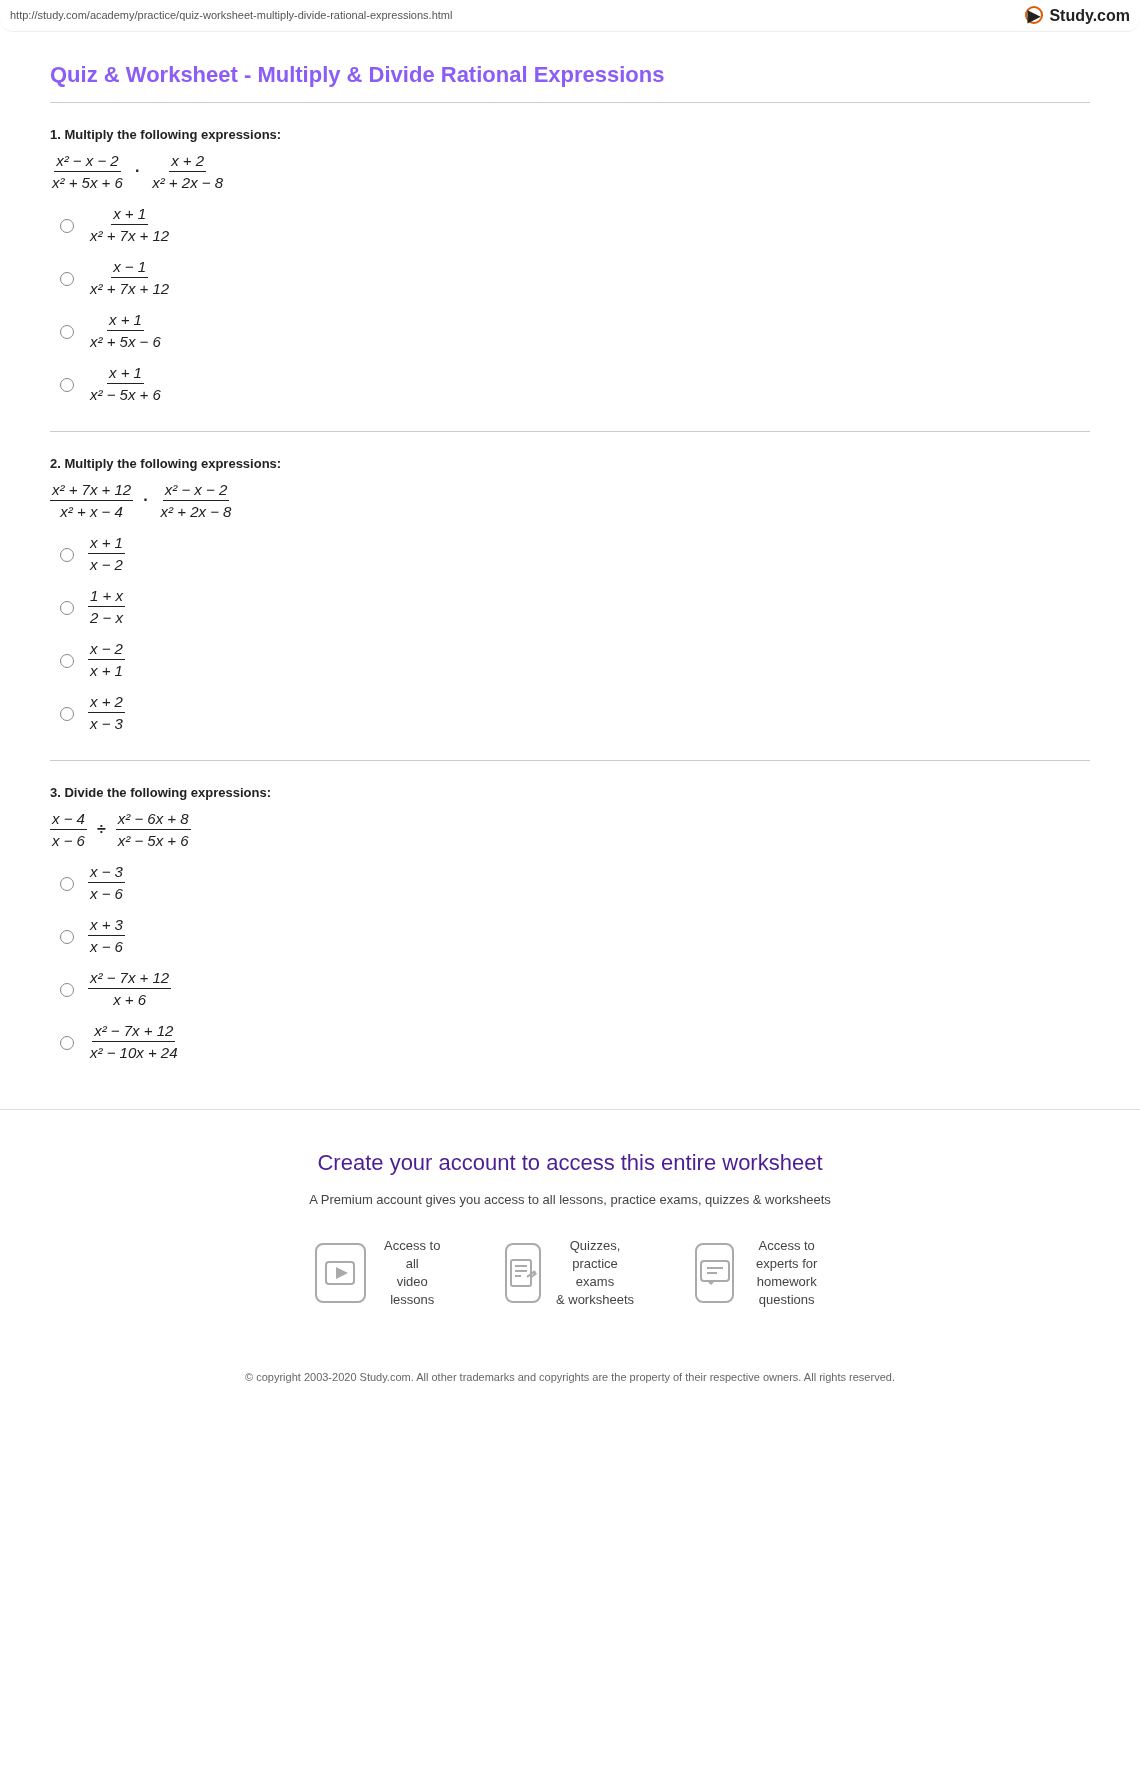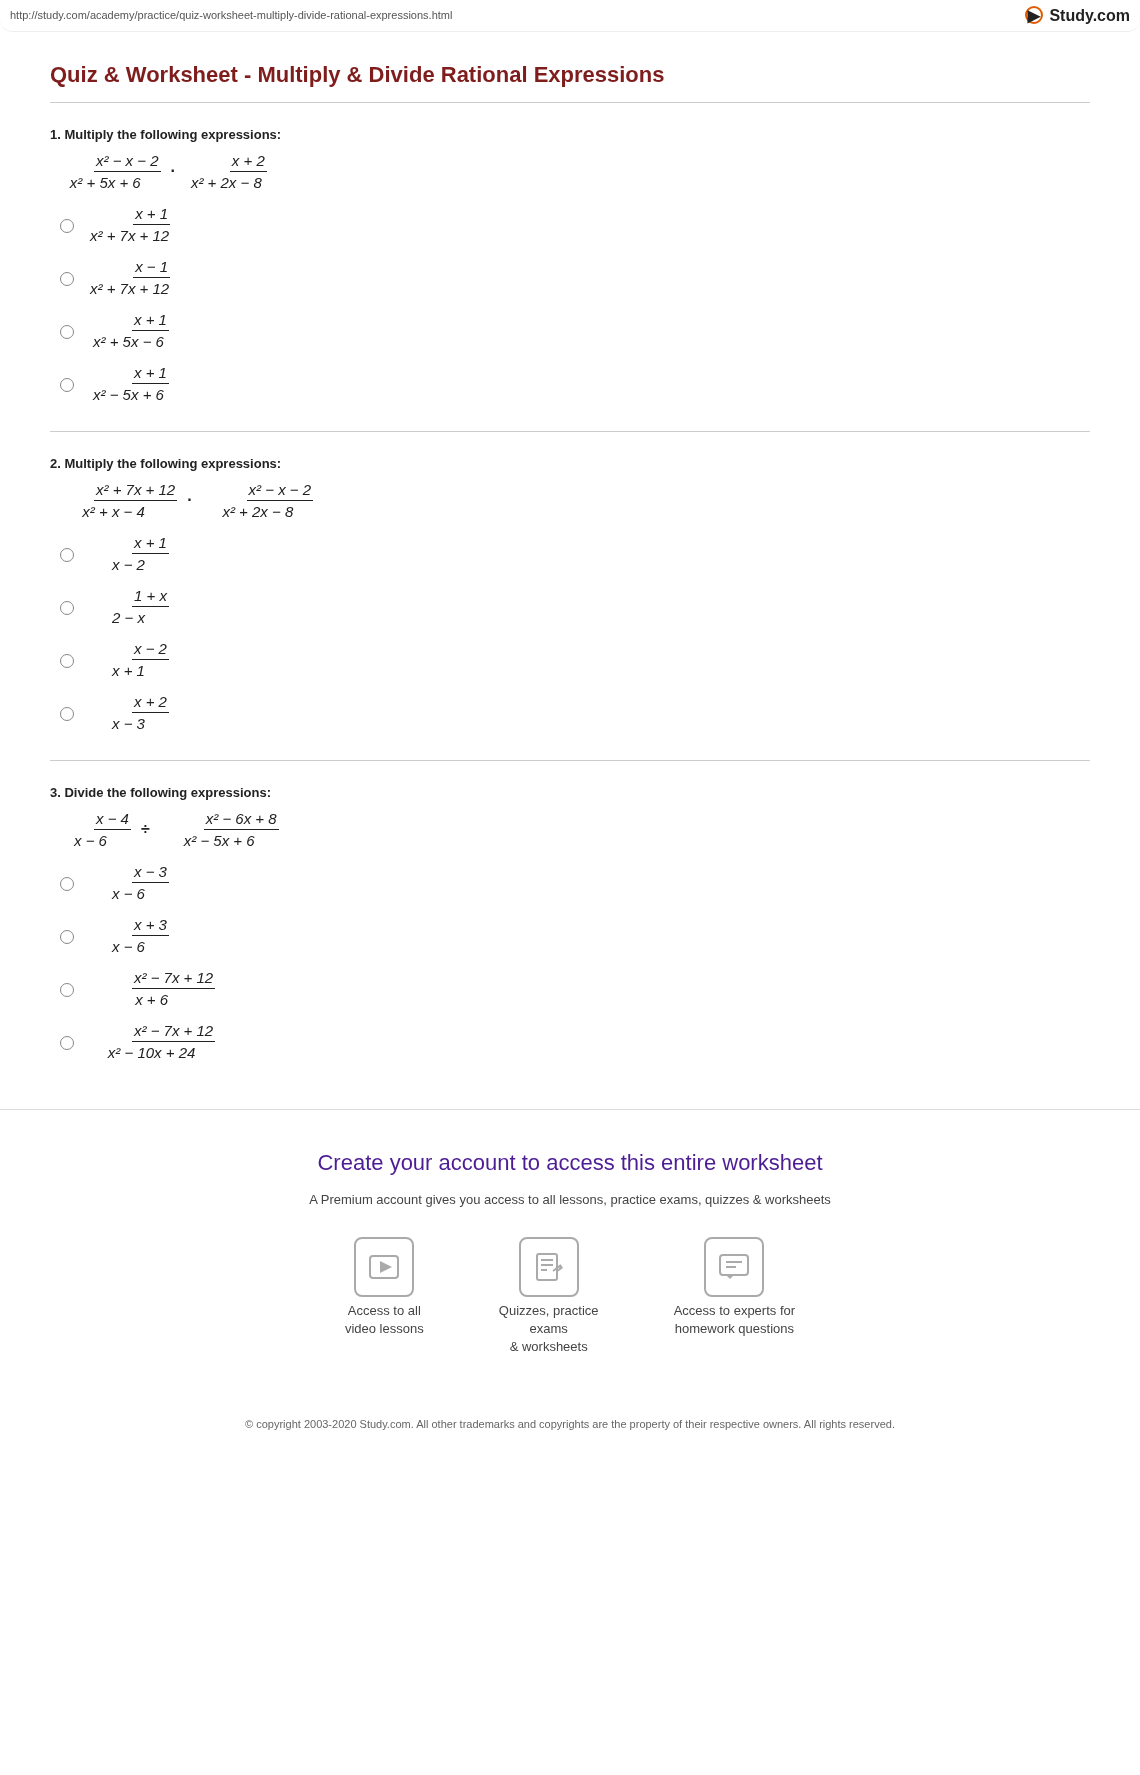--- a/index.html
+++ b/index.html
@@ -38,21 +38,21 @@
       align-items: center;
       justify-content: center;
       margin-right: 2px;
     }
     .main-content {
       padding: 30px 50px 20px 50px;
     }
     h1 {
       font-size: 22px;
       font-weight: bold;
-      color: #7f1d1d;
+      color: #8b5cf6;
       margin-bottom: 24px;
       padding-bottom: 14px;
       border-bottom: 1px solid #ccc;
     }
     .question-block {
       margin-bottom: 28px;
     }
     .question-label {
       font-size: 13px;
       font-weight: bold;
@@ -69,21 +69,20 @@
     .fraction {
       display: inline-flex;
       flex-direction: column;
       align-items: center;
       font-size: 15px;
     }
     .fraction .numerator {
       border-bottom: 1.5px solid #222;
       padding-bottom: 1px;
       padding: 0 2px 2px 2px;
-      margin-left: 44px;
     }
     .fraction .denominator {
       padding: 2px 2px 0 2px;
     }
     .operator {
       font-size: 16px;
       font-weight: bold;
       padding: 0 2px;
     }
     .options-list {
@@ -128,23 +127,23 @@
       margin-bottom: 30px;
     }
     .features {
       display: flex;
       justify-content: center;
       gap: 60px;
       margin-bottom: 30px;
     }
     .feature-item {
       display: flex;
-      flex-direction: column;
-      align-items: center;
-      gap: 5px;
+      flex-direction: row;
+      align-items: center;
+      gap: 14px;
       max-width: 130px;
     }
     .feature-icon {
       width: 60px;
       height: 60px;
       border: 2px solid #aaa;
       border-radius: 8px;
       display: flex;
       align-items: center;
       justify-content: center;

